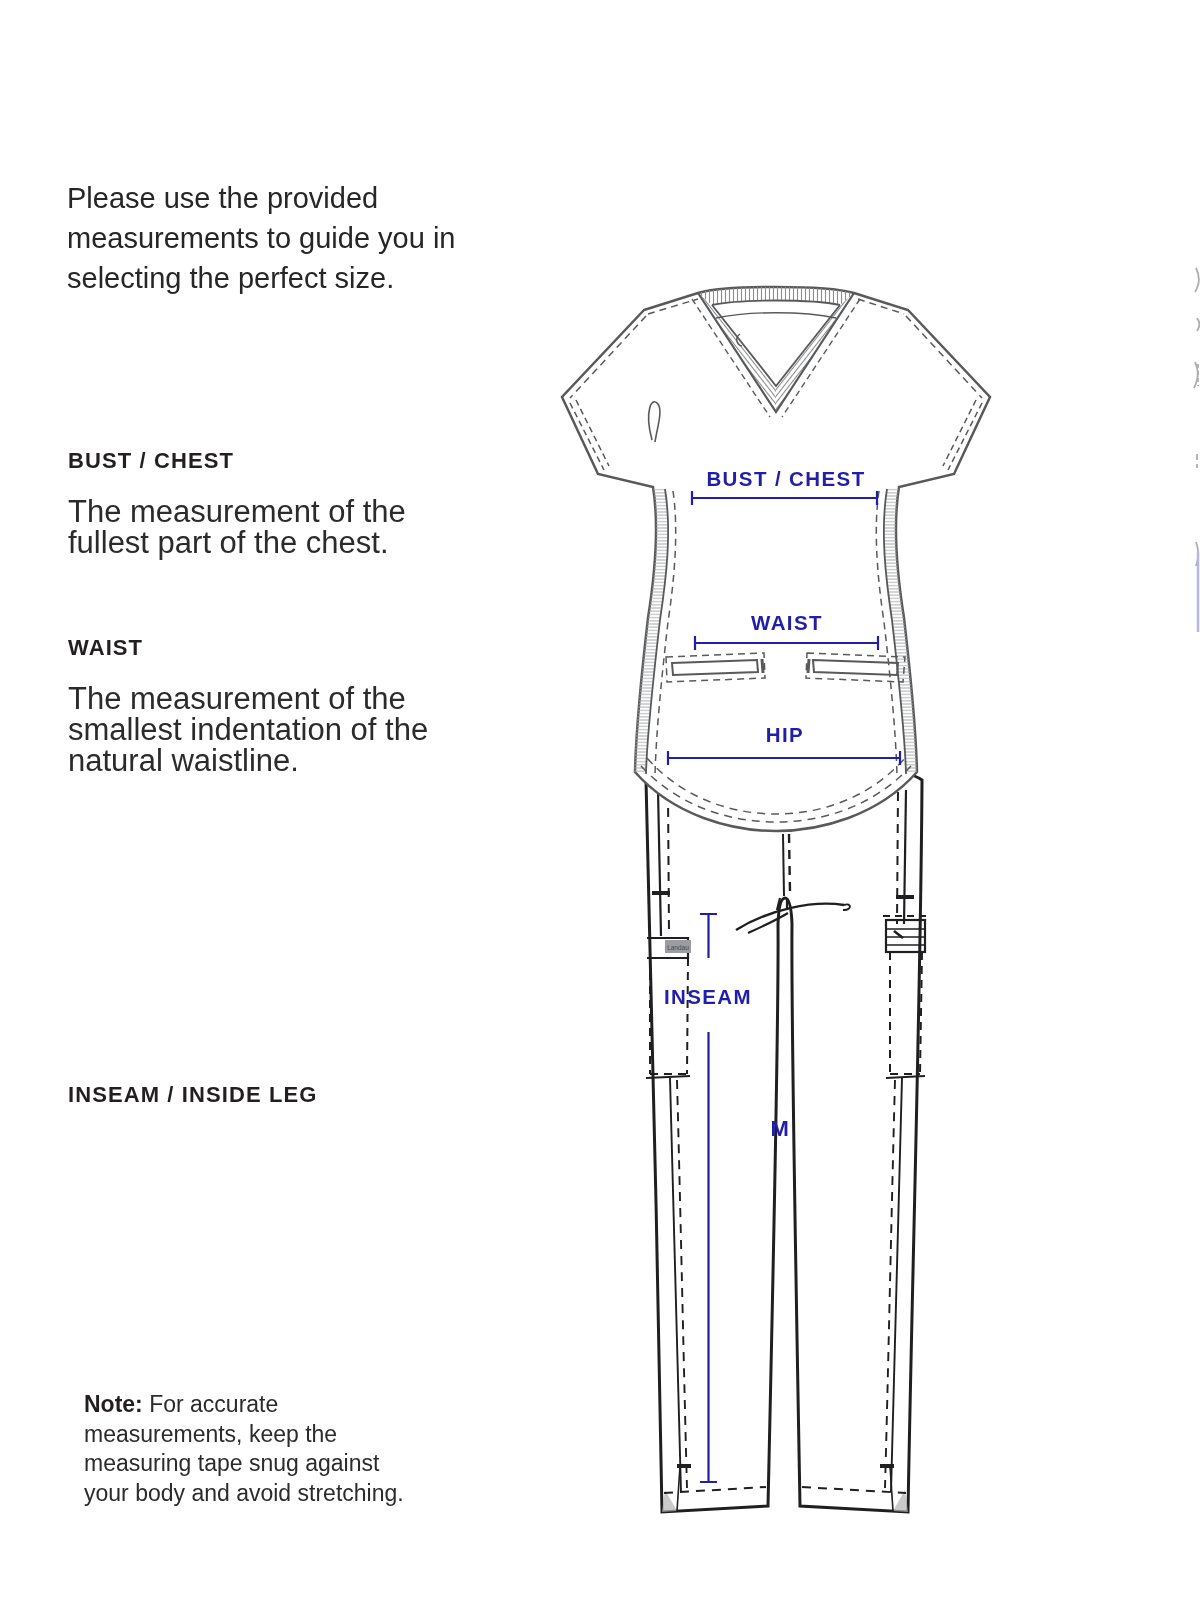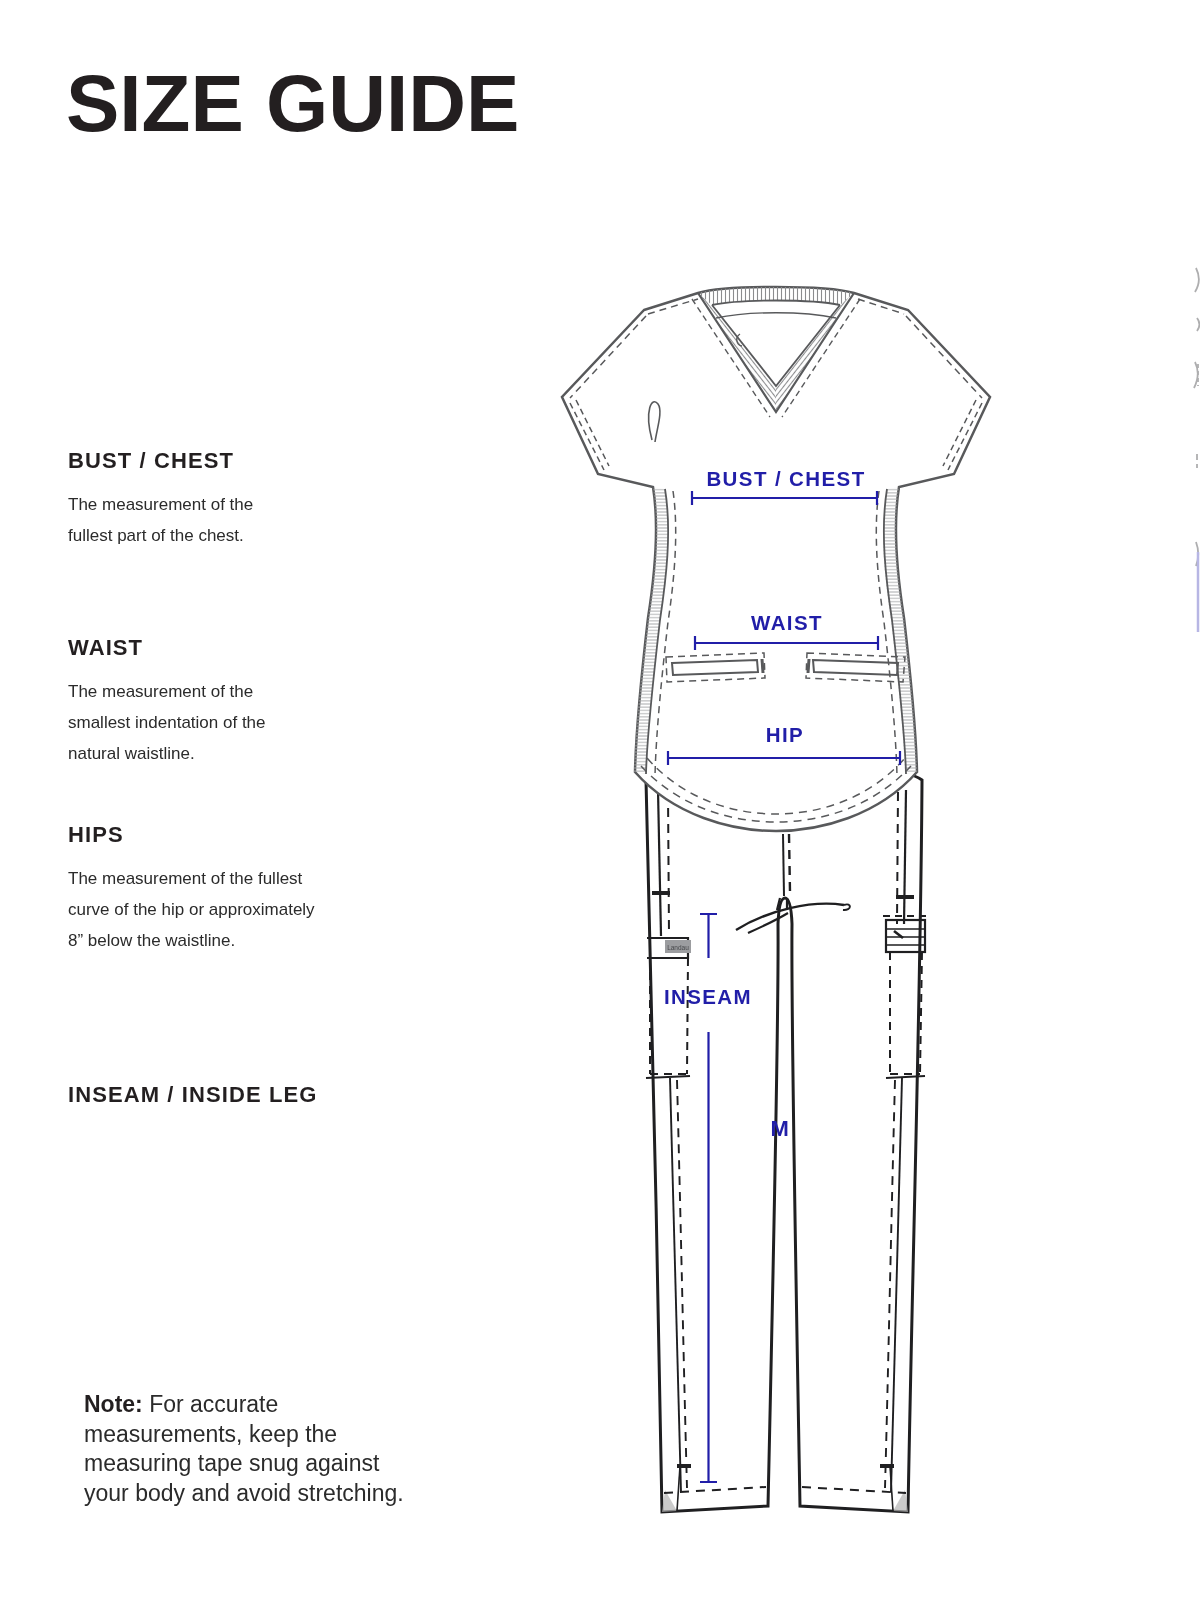--- a/index.html
+++ b/index.html
@@ -15,21 +15,21 @@
   .intro {
     position:absolute; left:67px; top:178px; width:470px; margin:0;
     font-size:29px; line-height:40px; color:#262626; white-space:pre-line;
   }
   .section { position:absolute; left:68px; width:450px; }
   .section h3 {
     margin:0; font-size:22px; font-weight:bold; letter-spacing:1.1px;
     color:#231f20;
   }
   .section p {
-    margin:15px 0 0 0; font-size:17px; line-height:31px; color:#2b2b2b;
+    margin:22px 0 0 0; font-size:31px; line-height:31px; color:#2b2b2b;
     white-space:pre-line;
   }
   .note {
     position:absolute; left:68px; top:1374px; width:430px; margin:16px;
     font-size:23px; line-height:29.5px; color:#2b2b2b; white-space:pre-line;
   }
   .note strong { font-weight:bold; color:#231f20; }
   .diagram { position:absolute; left:540px; top:280px; }
   .edge-fragments { position:absolute; left:1182px; top:260px; }
   .blue-label {
@@ -42,42 +42,38 @@
   }
   .tag-text {
     font-family:"Liberation Sans", sans-serif; font-size:6.5px;
   }
 </style>
 </head>
 <body>
 
 <div class="page">
 
-  <h1 class="title">SIZE GUIDE</h1>
-
+
+  <p class="intro">Please use the provided
+measurements to guide you in
+selecting the perfect size.</p>
 
   <section class="section" style="top:448px">
     <h3>BUST / CHEST</h3>
     <p>The measurement of the
 fullest part of the chest.</p>
   </section>
 
   <section class="section" style="top:635px">
     <h3>WAIST</h3>
     <p>The measurement of the
 smallest indentation of the
 natural waistline.</p>
   </section>
 
-  <section class="section" style="top:822px">
-    <h3>HIPS</h3>
-    <p>The measurement of the fullest
-curve of the hip or approximately
-8” below the waistline.</p>
-  </section>
 
   <section class="section" style="top:1082px">
     <h3>INSEAM / INSIDE LEG</h3>
   </section>
 
   <p class="note"><strong>Note:</strong><span> For accurate
 measurements, keep the
 measuring tape snug against
 your body and avoid stretching.</span></p>
 

